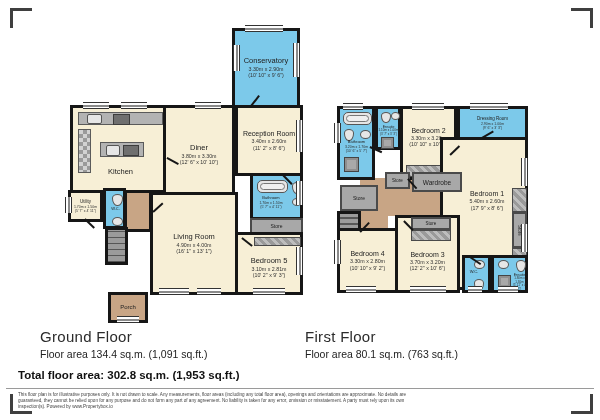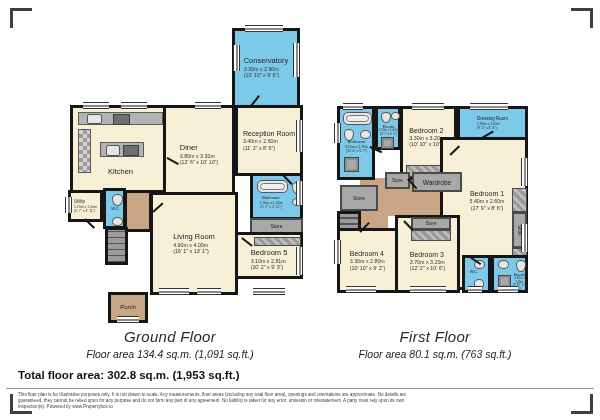--- a/index.html
+++ b/index.html
@@ -15,21 +15,21 @@
   .corner.bl{left:10px;top:394px;border-left:3px solid #3f3f3f;border-bottom:3px solid #3f3f3f;}
   .corner.br{left:571px;top:394px;border-right:3px solid #3f3f3f;border-bottom:3px solid #3f3f3f;}
   .plan{position:absolute;}
   .plan.gf{left:55px;top:25px;width:255px;height:305px;}
   .plan.ff{left:330px;top:98px;width:205px;height:212px;}
   .room{position:absolute;box-sizing:border-box;border:3px solid var(--wall);
         display:flex;align-items:center;justify-content:center;}
   .cream{background:var(--cream);} .blue{background:var(--wet);}
   .brown{background:var(--hall);}
   .landing{position:absolute;background:var(--hall);}
-  .lbl{text-align:left;color:#222;line-height:1.18;}
+  .lbl{text-align:center;color:#222;line-height:1.18;}
   .lbl-abs{position:absolute;text-align:center;color:#222;line-height:1.18;}
   .nm{font-size:7.5px;} .nm-sm{font-size:6px;} .nm-xs{font-size:4px;}
   .dm{font-size:5.3px;color:#333;} .dm-xs{font-size:3.5px;color:#333;}
   .closet{position:absolute;box-sizing:border-box;background:var(--closet);border:2px solid #4a4a4a;
           display:flex;align-items:center;justify-content:center;color:#1c1c1c;}
   .hatch{position:absolute;box-sizing:border-box;border:1.5px solid #4a4a4a;
          background:repeating-linear-gradient(45deg,#9a9a9a 0 3px,#bdbdbd 3px 6px);}
   .stairs{position:absolute;box-sizing:border-box;border:3px solid var(--wall);
           background:repeating-linear-gradient(0deg,#565656 0 1.5px,#9b9b9b 1.5px 6px);}
   .win-h{position:absolute;height:7px;background:linear-gradient(to bottom,#fff 0 2px,#8a8a8a 2px 4px,#fff 4px);
@@ -42,21 +42,21 @@
   .toilet{position:absolute;background:var(--fixture);border:1px solid var(--fixline);
           border-radius:50% 50% 46% 46%/34% 34% 62% 62%;}
   .sink{position:absolute;background:var(--fixture);border:1px solid var(--fixline);border-radius:50%;}
   .shower{position:absolute;box-sizing:border-box;background:#8f8f8f;border:1.5px solid #444;}
   .shower>i{display:block;margin:2px;height:calc(100% - 4px);background:#a9a9a9;}
   .counter{position:absolute;box-sizing:border-box;background:#b3b3b3;border:1.5px solid #5a5a5a;}
   .hob{position:absolute;background:#6f6f6f;border:1px solid #3d3d3d;}
   .checker{position:absolute;box-sizing:border-box;border:1.5px solid #5a5a5a;
            background:repeating-conic-gradient(#9a9a9a 0% 25%, #d2d2d2 0% 50%) 0 0/8px 8px;}
   .vtext{writing-mode:vertical-rl;font-size:4.5px;color:#1c1c1c;}
-  .caption{position:absolute;text-align:center;color:#2b2b2b;font-style:italic;}
+  .caption{position:absolute;color:#2b2b2b;}
   .cap-title{font-size:15px;letter-spacing:.3px;}
   .cap-area{font-size:10.5px;margin-top:3px;color:#222;}
   .total{position:absolute;left:18px;top:369px;font-size:11.5px;font-weight:bold;color:#111;}
   .rule{position:absolute;left:6px;top:388px;width:588px;height:1px;background:#9a9a9a;}
   .disclaimer{position:absolute;left:18px;top:392px;width:400px;font-size:4.6px;line-height:1.3;color:#444;}
 </style>
 </head>
 <body>
 
 <div class="canvas">
@@ -121,21 +121,21 @@
       <div class="lbl-abs" style="left:3px;top:20px;width:30px;">
         <div class="nm-xs">Bathroom</div>
         <div class="dm-xs">1.70m x 1.50m</div>
         <div class="dm-xs">(5' 7" x 4' 11")</div>
       </div>
     </div>
 
     <div class="closet" style="left:195px;top:193px;width:53px;height:16px;">
       <span style="font-size:5px;">Store</span>
     </div>
-    <div class="room cream" style="left:180px;top:207px;width:68px;height:47px;">
+    <div class="room cream" style="left:180px;top:207px;width:68px;height:63px;">
       <div class="hatch" style="left:16px;top:2px;width:47px;height:9px;"></div>
       <div class="lbl" style="margin-top:8px;">
         <div class="nm">Bedroom 5</div>
         <div class="dm">3.10m x 2.81m</div>
         <div class="dm">(10' 2" x 9' 3")</div>
       </div>
     </div>
 
     <div class="room cream" style="left:95px;top:167px;width:88px;height:103px;">
       <div class="lbl">

